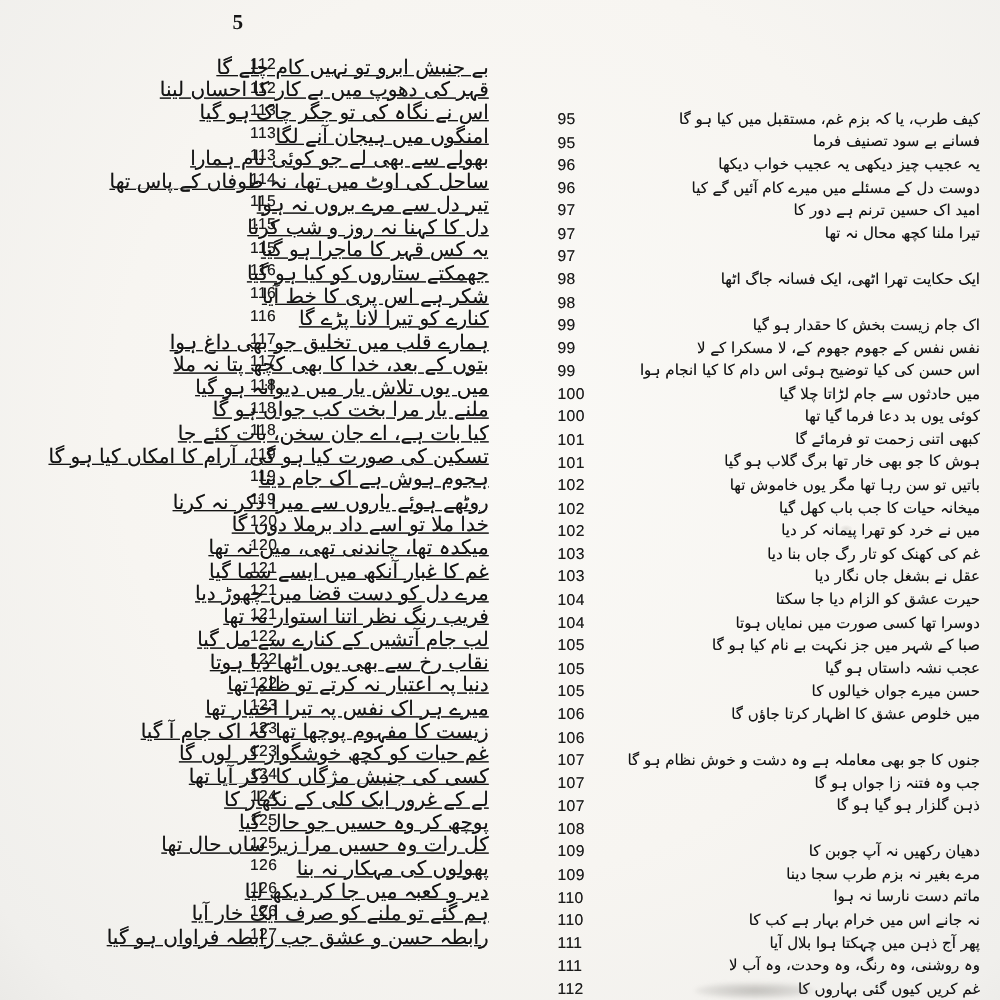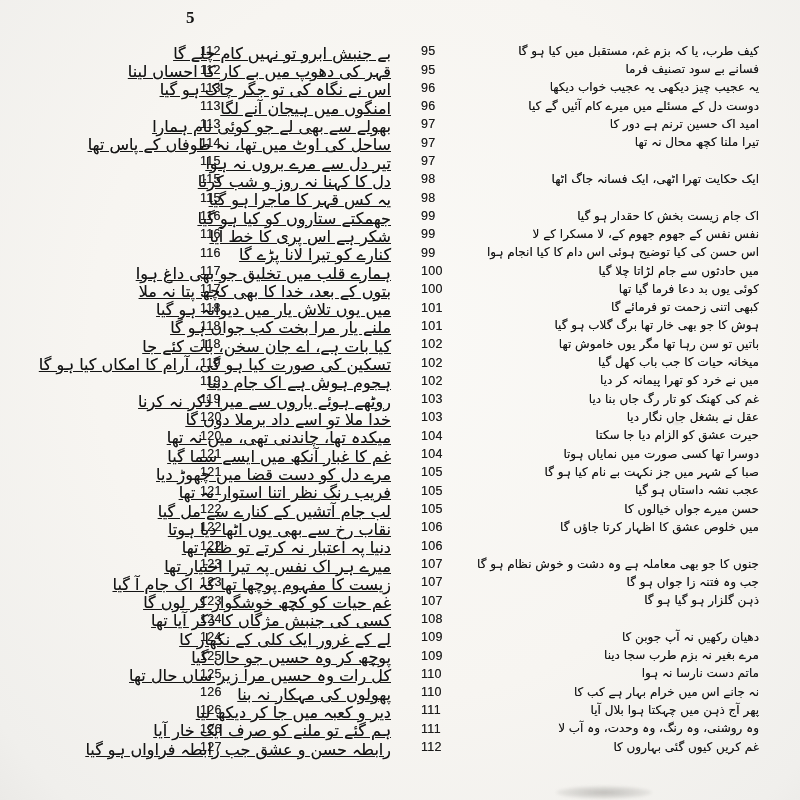--- a/index.html
+++ b/index.html
@@ -16,21 +16,21 @@
     color:#1b1b1b;
   }
   #page-number-label{
     position:absolute;left:186px;top:8px;
     font:bold 17px "Liberation Serif",serif;
     color:#161616;
     letter-spacing:.5px;
   }
   .index-column{position:absolute;top:42px;}
   #left-column{left:200px;width:191px;}
-  #right-column{left:421px;width:338px;}
+  #right-column{left:446px;width:338px;margin-top:44px;}
   .row{position:relative;height:18.32px;}
   .num{
     position:absolute;left:0;top:2.2px;
     font:12.5px "Liberation Sans",sans-serif;
     color:#1a1a1a;
     letter-spacing:.3px;
     text-shadow:0 0 .4px rgba(20,20,20,.55);
   }
   .txt{
     position:absolute;right:0;top:1.8px;

